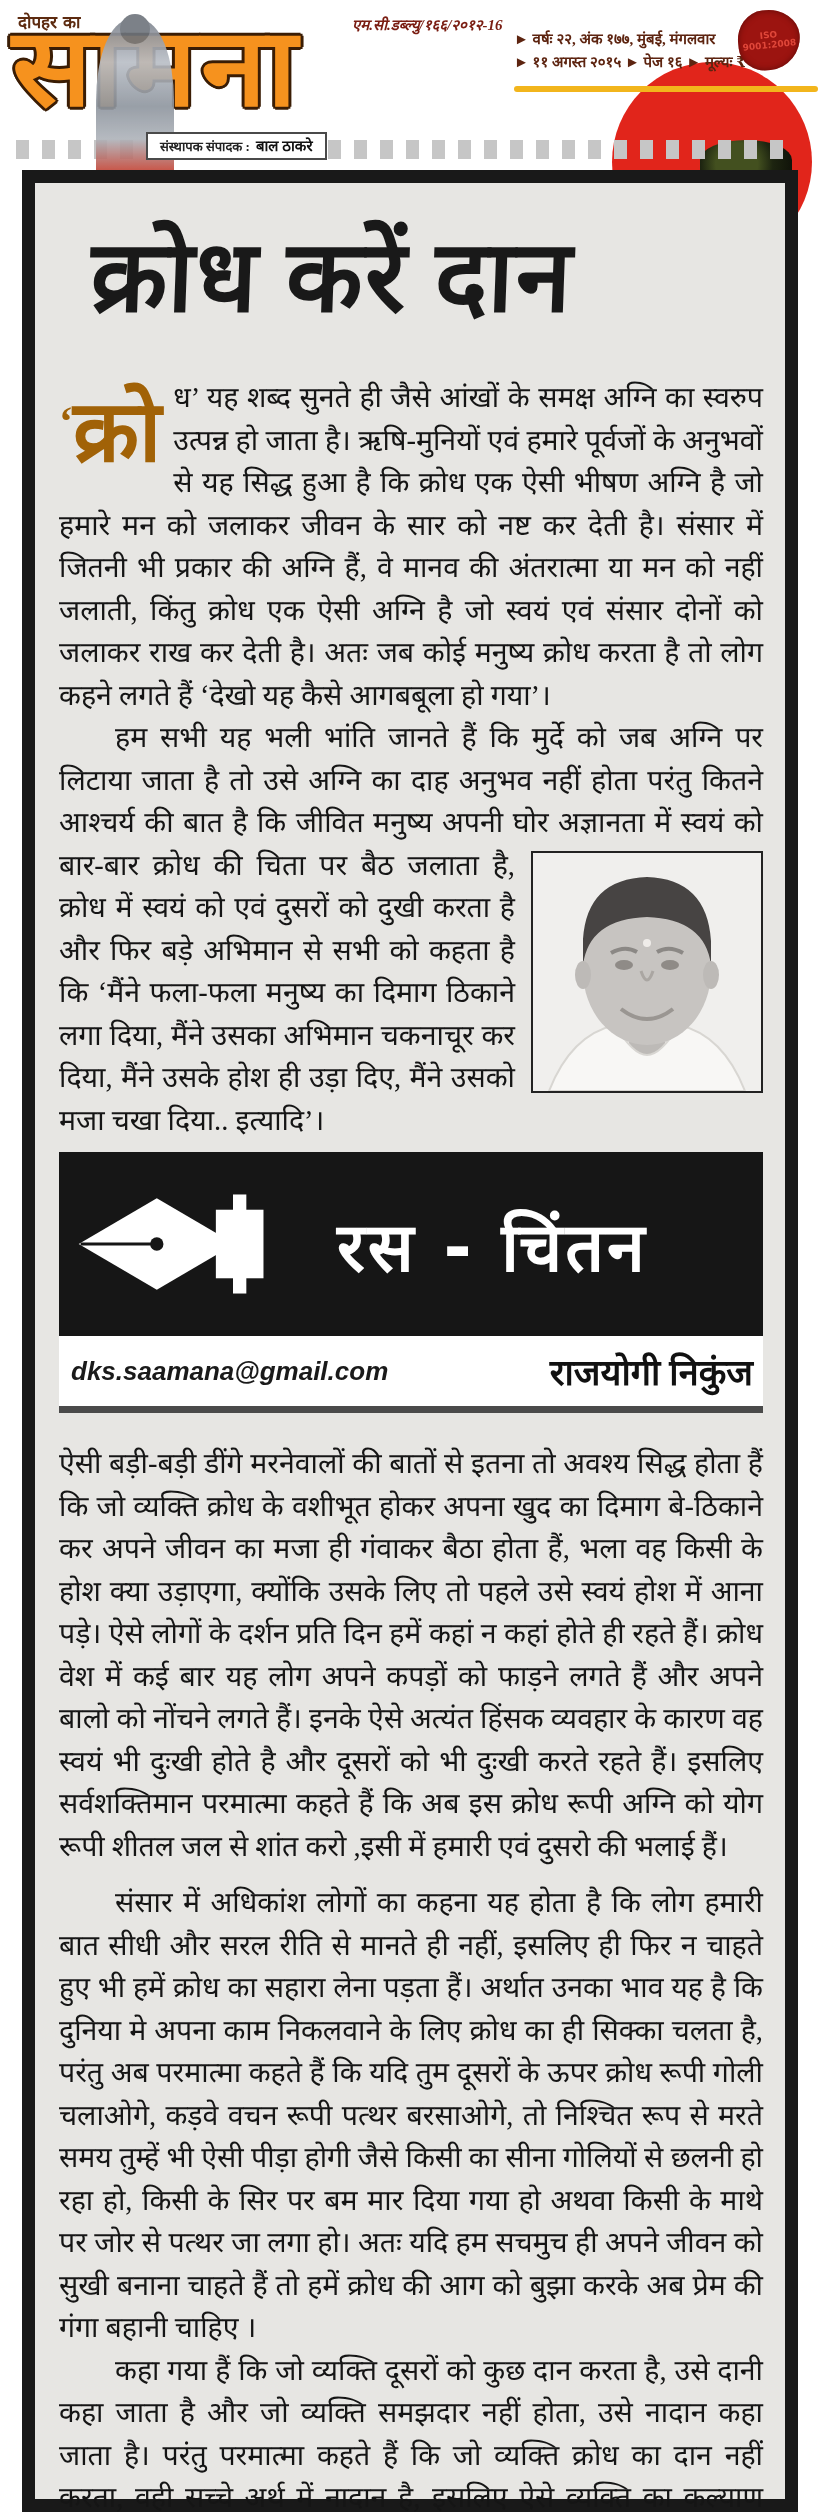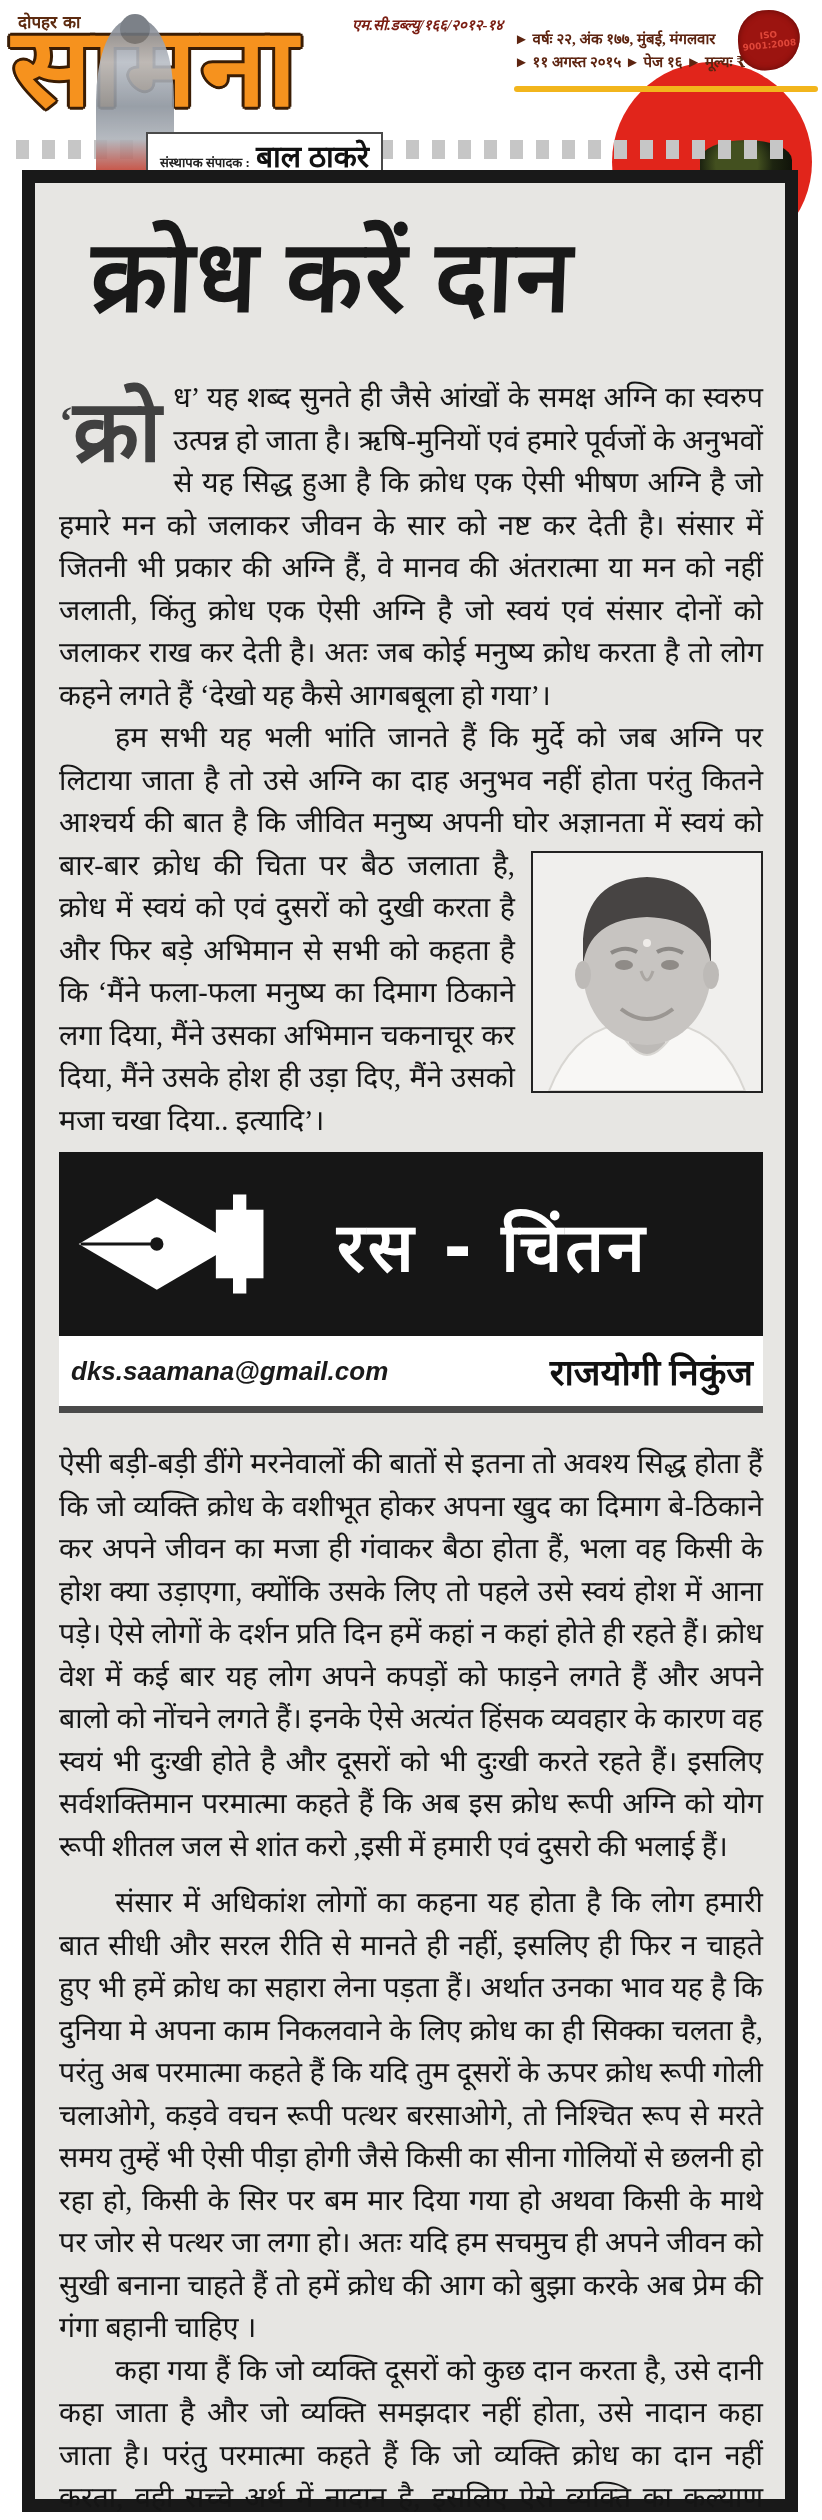--- a/index.html
+++ b/index.html
@@ -16,21 +16,21 @@
          text-shadow:-3px 0 #3a1d05,3px 0 #3a1d05,0 -3px #3a1d05,0 3px #3a1d05,
                      -2px -2px #3a1d05,2px 2px #3a1d05,-2px 2px #3a1d05,2px -2px #3a1d05;
          transform:scaleY(.92);transform-origin:top left;}
   .regno{position:absolute;left:352px;top:14px;font-size:15px;font-weight:bold;font-style:italic;
          color:#7a1d12;z-index:3;}
   .crenellations{position:absolute;left:16px;top:140px;width:778px;height:19px;z-index:1;
          background:repeating-linear-gradient(90deg,#c6c6c6 0 13px,transparent 13px 26px);}
   .founder-box{position:absolute;left:146px;top:132px;z-index:4;background:#fff;
          border:2px solid #4a4a4a;padding:1px 12px 3px 12px;white-space:nowrap;}
   .founder-prefix{font-size:13px;font-weight:bold;color:#222;margin-top:17px;}
-  .founder-name{font-size:30px;font-weight:900;color:#111;margin-left:6px;text-align:center;}
+  .founder-name{font-size:15px;font-weight:900;color:#111;margin-left:6px;text-align:center;}
   .issue-block{position:absolute;left:514px;top:28px;z-index:3;color:#5d2410;font-weight:bold;
          font-size:15px;line-height:23px;white-space:nowrap;}
   .yellow-rule{position:absolute;left:514px;top:86px;width:304px;height:6px;background:#f2b51c;
          border-radius:3px;z-index:3;}
   .seal{position:absolute;left:738px;top:10px;width:62px;height:60px;background:#9c1410;
         border-radius:46% 54% 55% 45%/52% 48% 57% 43%;transform:rotate(-6deg);z-index:4;
         display:flex;flex-direction:column;align-items:center;justify-content:center;
         box-shadow:inset 0 0 6px #5e0b08;}
   .seal span{display:block;font-family:"DejaVu Sans",sans-serif;font-weight:bold;
         color:#e0473a;font-size:9px;line-height:10px;text-align:center;}
@@ -46,21 +46,21 @@
         border-radius:50%;background:#6e747c;}
 
   
   .article-frame{position:absolute;left:22px;top:170px;width:776px;height:2342px;
         box-sizing:border-box;border:13px solid #191919;background:#e7e6e3;z-index:1;
         padding:10px 22px 10px 24px;}
   .headline{margin:10px 0 24px 32px;font-size:100px;line-height:150px;font-weight:900;
         color:#191919;letter-spacing:2px;transform:skewX(-2deg);}
   .para{margin:0;font-size:28.5px;line-height:42.5px;text-align:justify;color:#151515;}
   .para.indent{text-indent:56px;}
-  .dropcap{float:left;font-size:86px;line-height:76px;font-weight:900;color:#404040;
+  .dropcap{float:left;font-size:86px;line-height:76px;font-weight:900;color:#a16207;
         margin:6px 12px 0 0;}
   .dc-quote{font-size:42px;vertical-align:26px;font-weight:bold;}
   .photo-float{float:right;width:228px;height:238px;margin:6px 0 8px 16px;background:#f0efed;
         border:2px solid #222;box-sizing:content-box;}
   .photo-float svg{display:block;}
 
   
   .banner{clear:both;margin:10px 0 0 0;height:184px;background:#161616;display:flex;
         align-items:center;}
   .nib-icon{margin-left:14px;line-height:0;}
@@ -75,21 +75,21 @@
   .gap{height:14px;}
 </style>
 </head>
 <body>
 
 <div class="page">
 
   <header class="masthead">
     <div class="edition">दोपहर का</div>
     <div class="brand">सामना</div>
-    <div class="regno">एम.सी.डब्ल्यु/१६६/२०१२-१४</div>
+    <div class="regno">एम.सी.डब्ल्यु/१६६/२०१२-16</div>
     <div class="red-dome">
       <div class="dome-photo"></div>
     </div>
     <div class="crenellations"></div>
     <div class="statue"></div>
     <div class="founder-box">
       <span class="founder-prefix">संस्थापक संपादक :</span><span class="founder-name">बाल ठाकरे</span>
     </div>
     <div class="issue-block">
       <div>► वर्षः २२, अंक १७७, मुंबई, मंगलवार</div>

